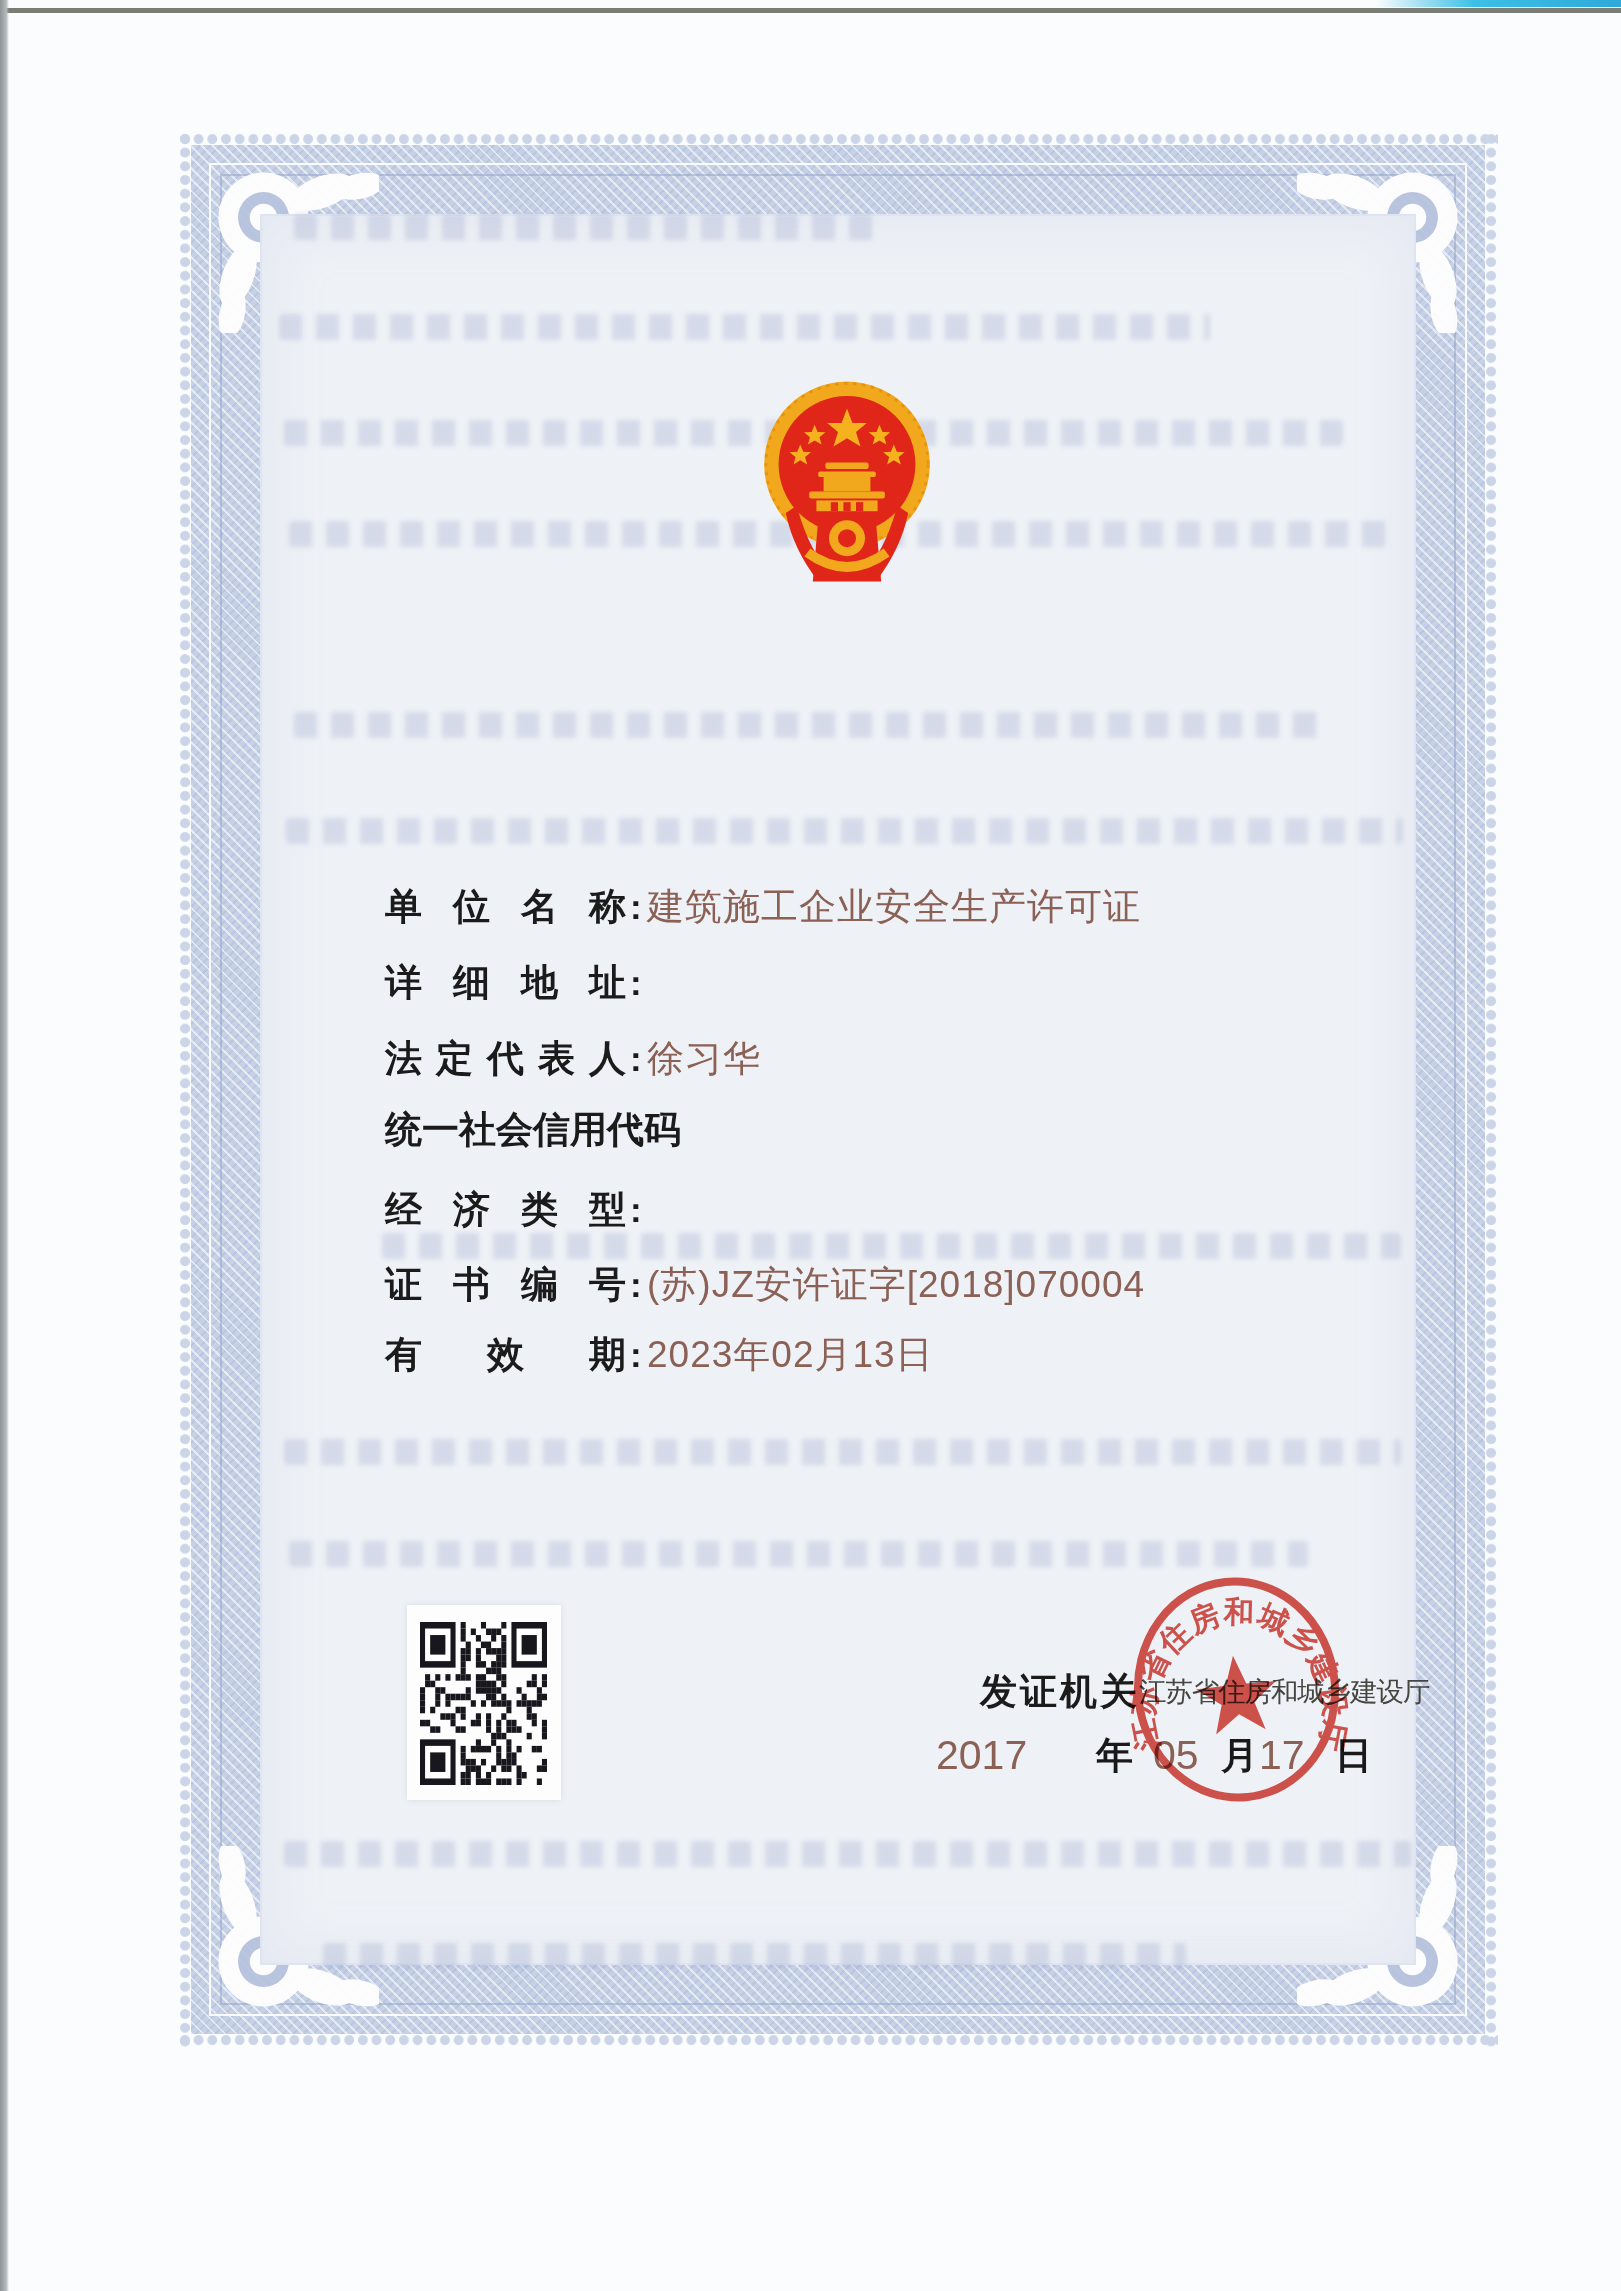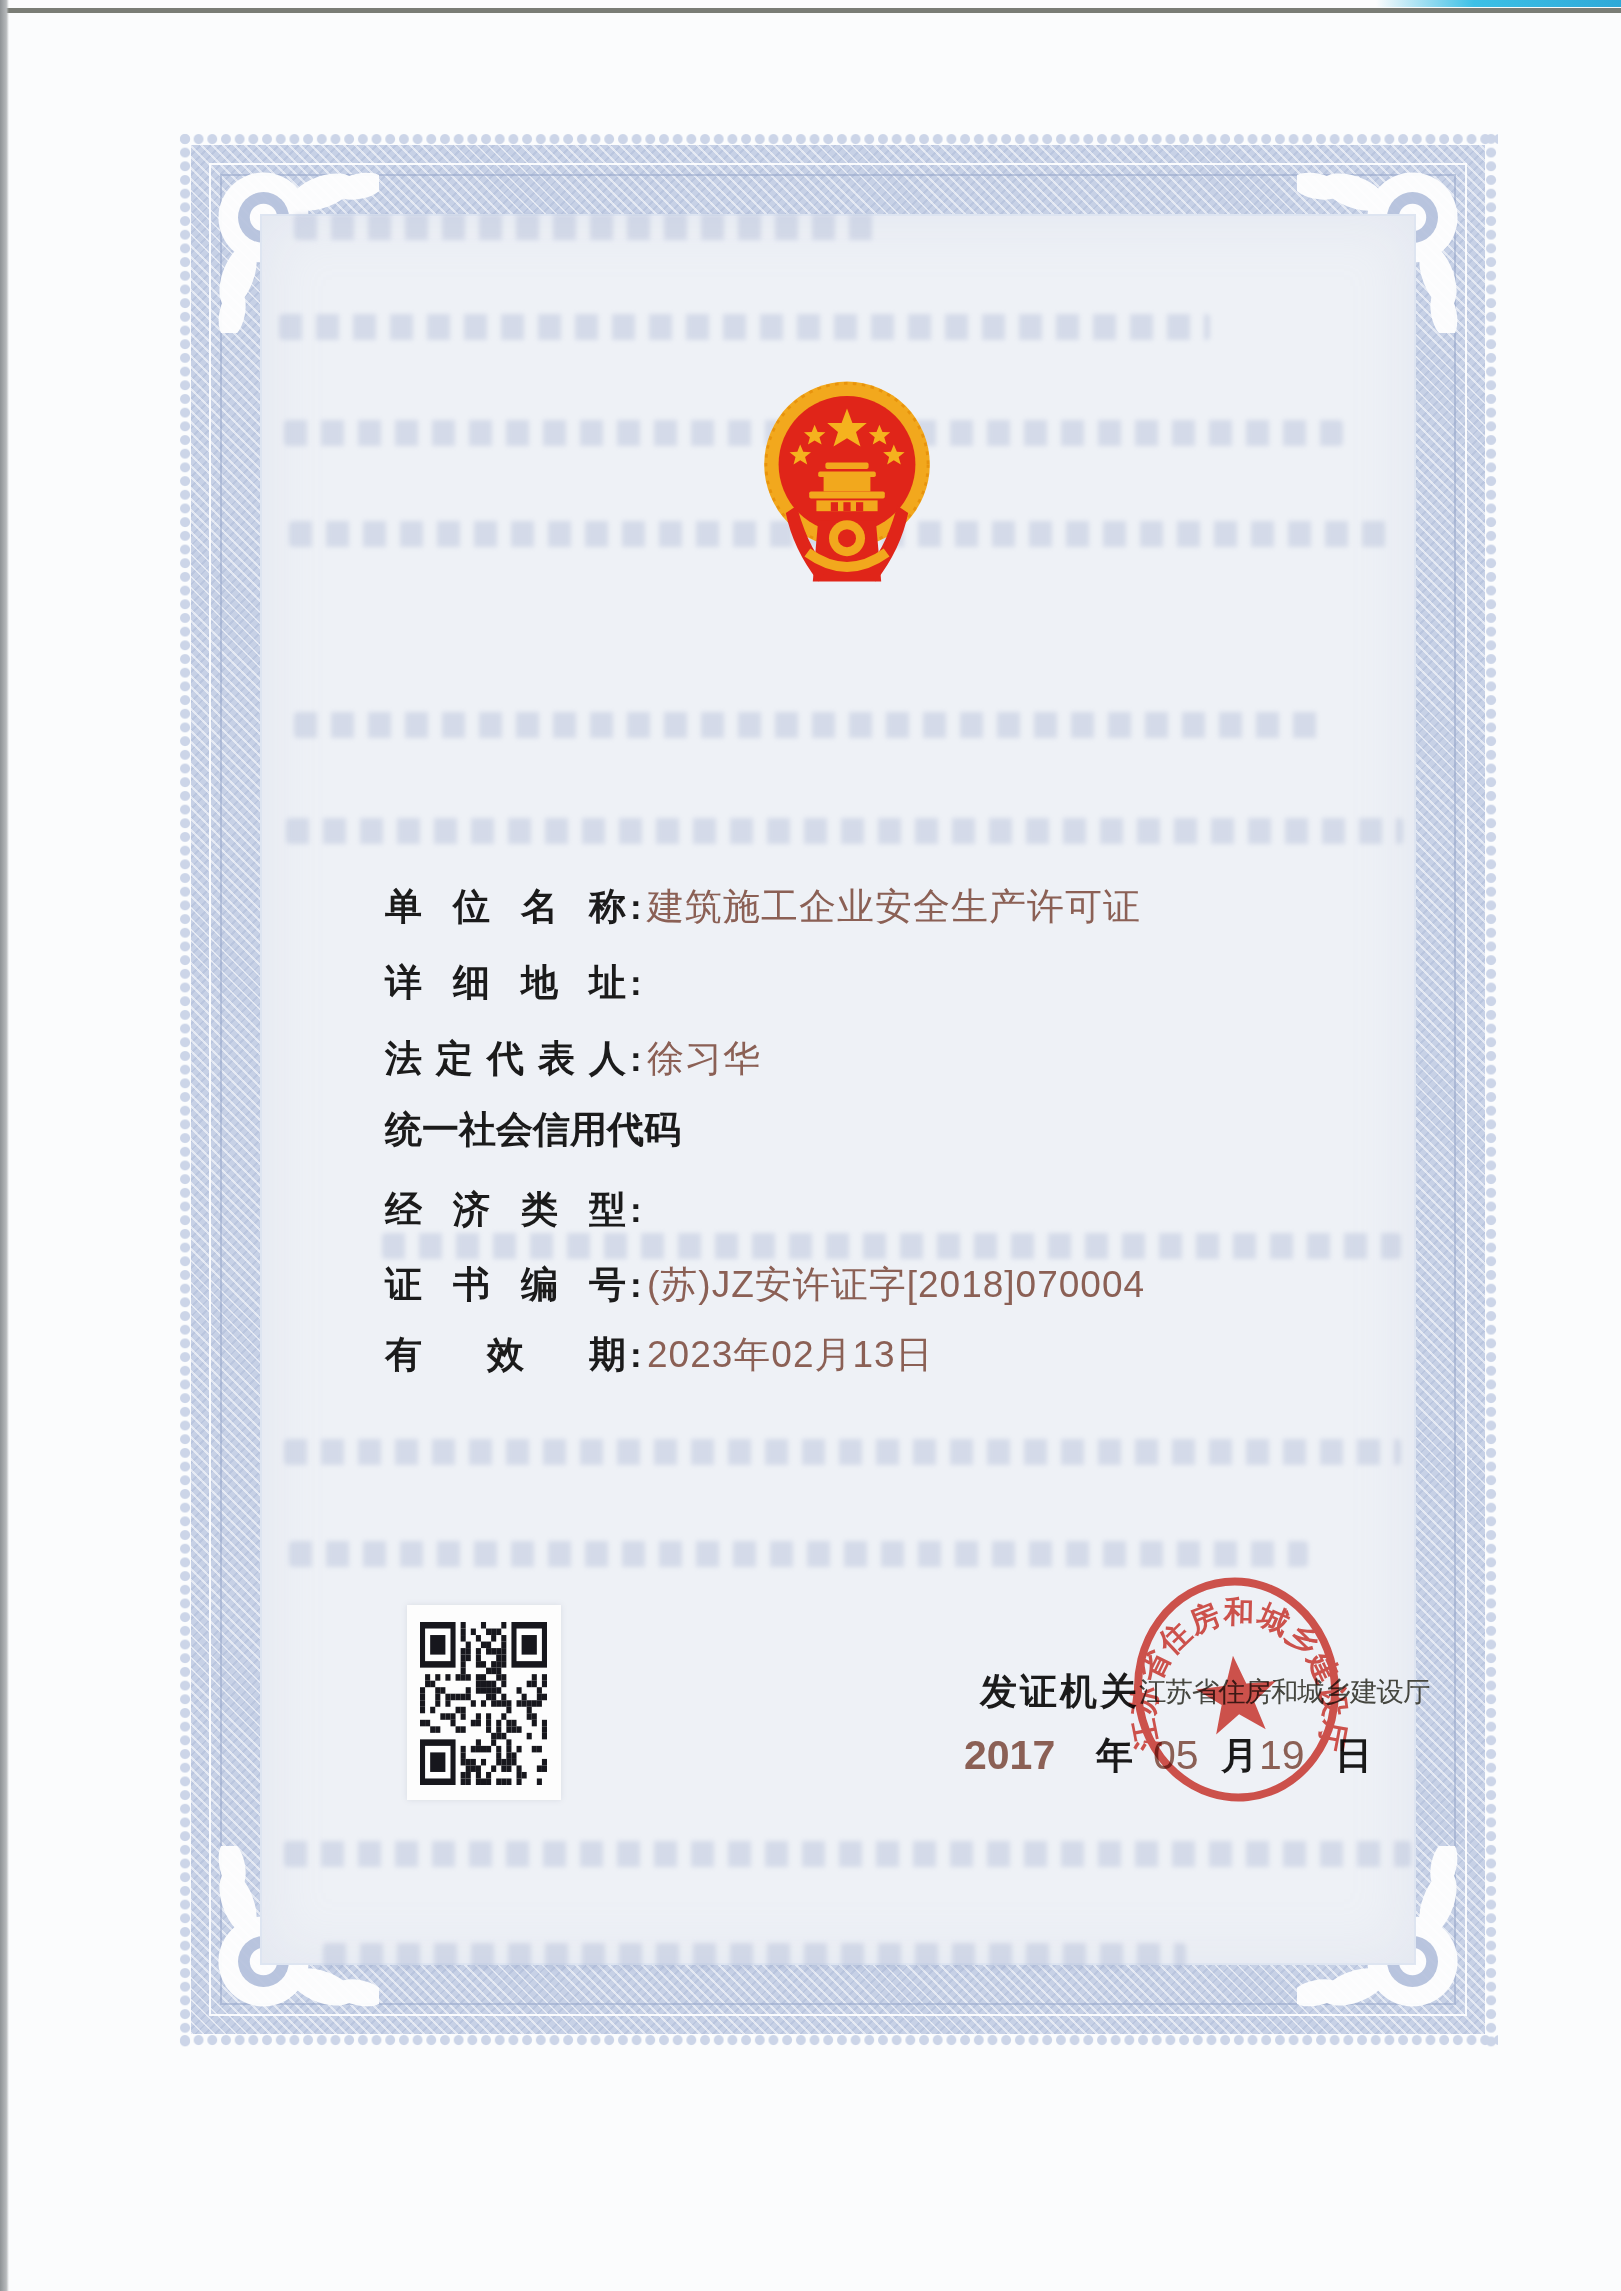--- a/index.html
+++ b/index.html
@@ -465,25 +465,25 @@
   </div>
 
   <div class="issuer-label">
       <span>发</span>
       <span>证</span>
       <span>机</span>
       <span>关</span>
     </div>
   <div class="issuer-value">江苏省住房和城乡建设厅</div>
 
-  <div class="date-token date-num" style="left:964px;font-weight:bold;">2017</div>
+  <div class="date-token date-num" style="left:936px;">2017</div>
   <div class="date-token date-unit" style="left:1096px;">年</div>
   <div class="date-token date-num" style="left:1153px;">05</div>
   <div class="date-token date-unit" style="left:1221px;">月</div>
-  <div class="date-token date-num" style="left:1259px;">19</div>
+  <div class="date-token date-num" style="left:1259px;">17</div>
   <div class="date-token date-unit" style="left:1335px;">日</div>
 
   <svg class="seal" viewBox="0 0 200 212">
     <defs>
       <path id="sealArc" d="M 34 152 A 70 76 0 1 1 166 152" fill="none"></path>
     </defs>
     <ellipse cx="100" cy="106" rx="81" ry="89" fill="none" stroke="#d8463f" stroke-width="6.5"></ellipse>
     <path d="M100 78 L108.5 102 L133 102.5 L113.5 117.5 L120.5 141 L100 126.5 L79.5 141 L86.5 117.5 L67 102.5 L91.5 102 Z" fill="#d8463f"></path>
     <text font-size="25" fill="#d8463f" font-weight="bold" letter-spacing="1" font-family="Liberation Sans, sans-serif">
       <textPath href="#sealArc" startOffset="2%">江苏省住房和城乡建设厅</textPath>

